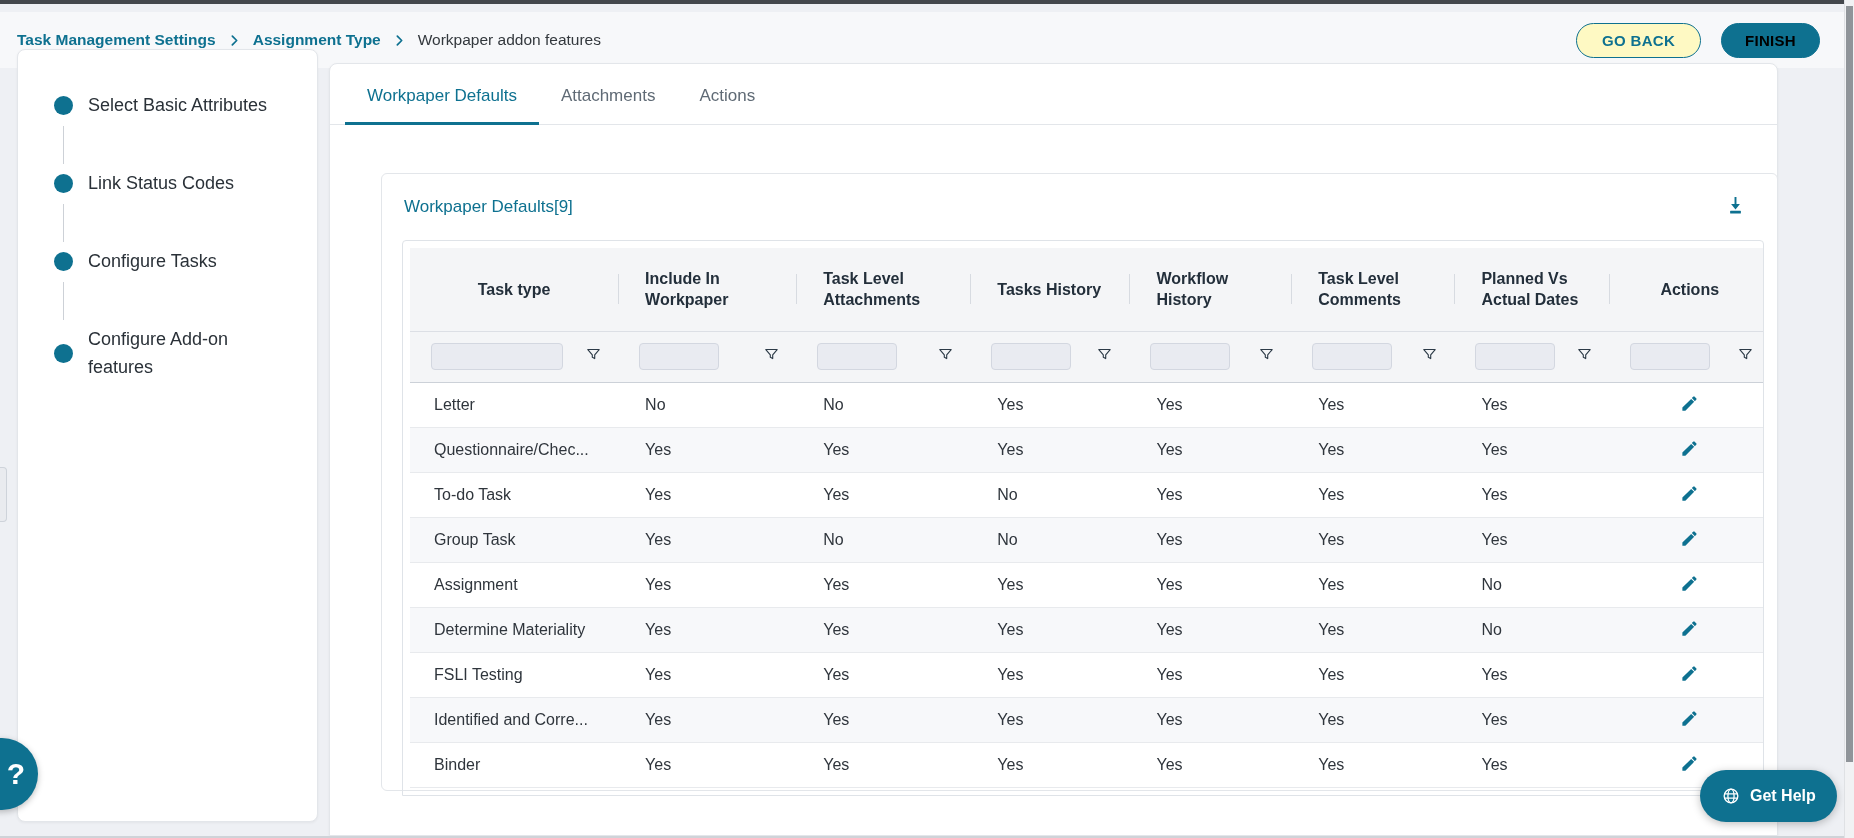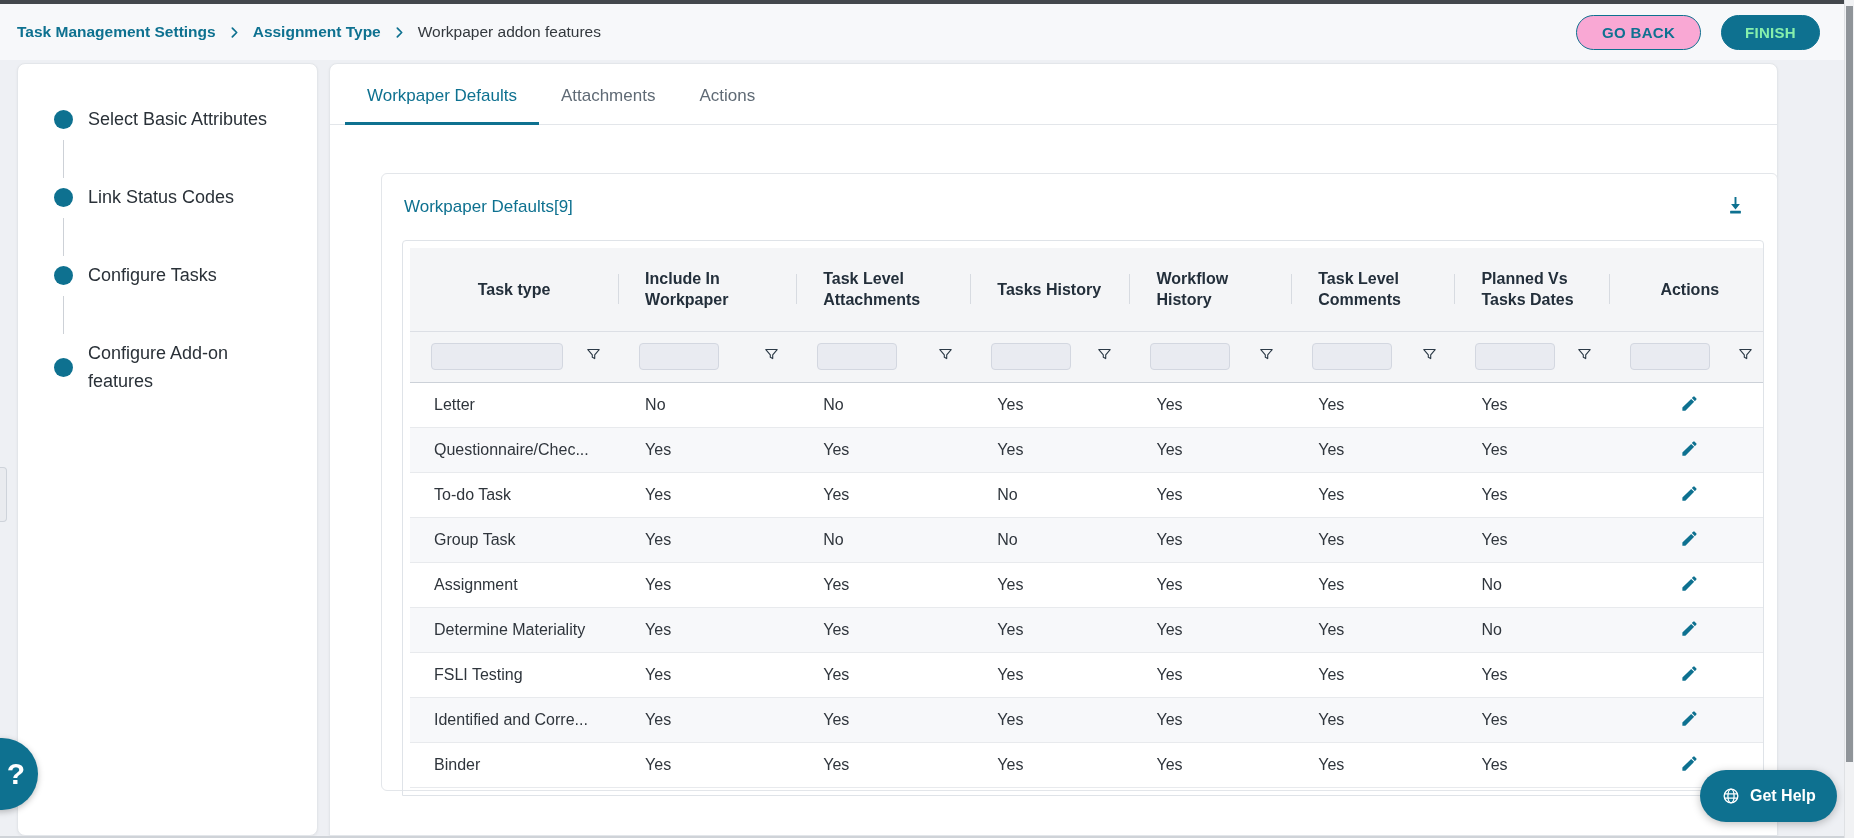--- a/index.html
+++ b/index.html
@@ -17,45 +17,45 @@
   body{
     font-family:"Liberation Sans", sans-serif;
     font-size:16px;color:var(--body-text);
     background:var(--page-bg);
     position:relative;
   }
   
   .top-edge{position:absolute;left:0;top:0;width:100%;height:4px;background:#43474c;z-index:9;}
   
   .topbar{
-    position:absolute;left:0;top:4px;width:100%;height:56px;
+    position:absolute;left:0;top:12px;width:100%;height:56px;
     background:#f7f8fa;display:flex;align-items:center;
     padding:0 34px 0 17px;
   }
   .breadcrumb{display:flex;align-items:center;gap:12px;flex:1;}
   .crumb{font-size:15.5px;color:#33383d;white-space:nowrap;}
   .crumb.link{color:var(--accent);font-weight:bold;cursor:pointer;}
   .crumb-sep{display:flex;align-items:center;}
   .topbar-actions{display:flex;align-items:center;gap:20px;}
   .btn{
     height:35px;border-radius:18px;font-family:inherit;
     font-size:15px;font-weight:bold;letter-spacing:.3px;
     display:flex;align-items:center;justify-content:center;cursor:pointer;
   }
-  .btn-outline{background:#f9a8d4;border:1px solid var(--accent);color:var(--accent);padding:0 25px;}
-  .btn-solid{background:var(--accent);border:1px solid var(--accent);color:#86efac;padding:0 23px;}
+  .btn-outline{background:#fef9c3;border:1px solid var(--accent);color:var(--accent);padding:0 25px;}
+  .btn-solid{background:var(--accent);border:1px solid var(--accent);color:#000000;padding:0 23px;}
   
   .edge-handle{
     position:absolute;left:0;top:467px;width:7px;height:55px;
     background:#e9ebef;border:1px solid #ced3da;border-left:none;
     border-radius:0 4px 4px 0;cursor:pointer;
   }
   
   .stepper-panel{
-    position:absolute;left:17px;top:63px;width:301px;height:773px;
+    position:absolute;left:17px;top:49px;width:301px;height:773px;
     background:#fff;border:1px solid var(--border);border-radius:8px;
     box-shadow:0 1px 3px rgba(0,0,0,.05);
     padding:42px 26px 0 36px;
   }
   .step{display:flex;align-items:center;gap:15px;cursor:pointer;}
   .step-dot{width:19px;height:19px;border-radius:50%;background:var(--accent);flex:0 0 19px;}
   .step-label{font-size:18px;color:#2a3138;line-height:1.55;}
   .step-connector{width:1px;height:38px;background:#cdd1d7;margin:6px 0 6px 9px;}
   
   .main-panel{
@@ -219,21 +219,21 @@
             <col style="width: 11.8%;">
           </colgroup>
         <thead>
           <tr class="header-row" id="header-row">
               <th class="col-0">Task type</th>
               <th class="col-1">Include In Workpaper</th>
               <th class="col-2">Task Level Attachments</th>
               <th class="col-3">Tasks History</th>
               <th class="col-4">Workflow History</th>
               <th class="col-5">Task Level Comments</th>
-              <th class="col-6">Planned Vs Tasks Dates</th>
+              <th class="col-6">Planned Vs Actual Dates</th>
               <th class="col-7">Actions</th>
             </tr>
           <tr class="filter-row" id="filter-row">
               <th class="col-0">
                 <div class="filter-cell">
                   <input class="filter-input" type="text" style="">
                   <button class="funnel-btn">
                     <span><svg viewBox="0 0 24 24" width="17" height="17">
                         <path d="M4 5h16l-6.3 7.5v5.3l-3.4-1.8v-3.5z" fill="none" stroke="#2c3a47" stroke-width="1.6" stroke-linejoin="round"></path>
                       </svg></span>

